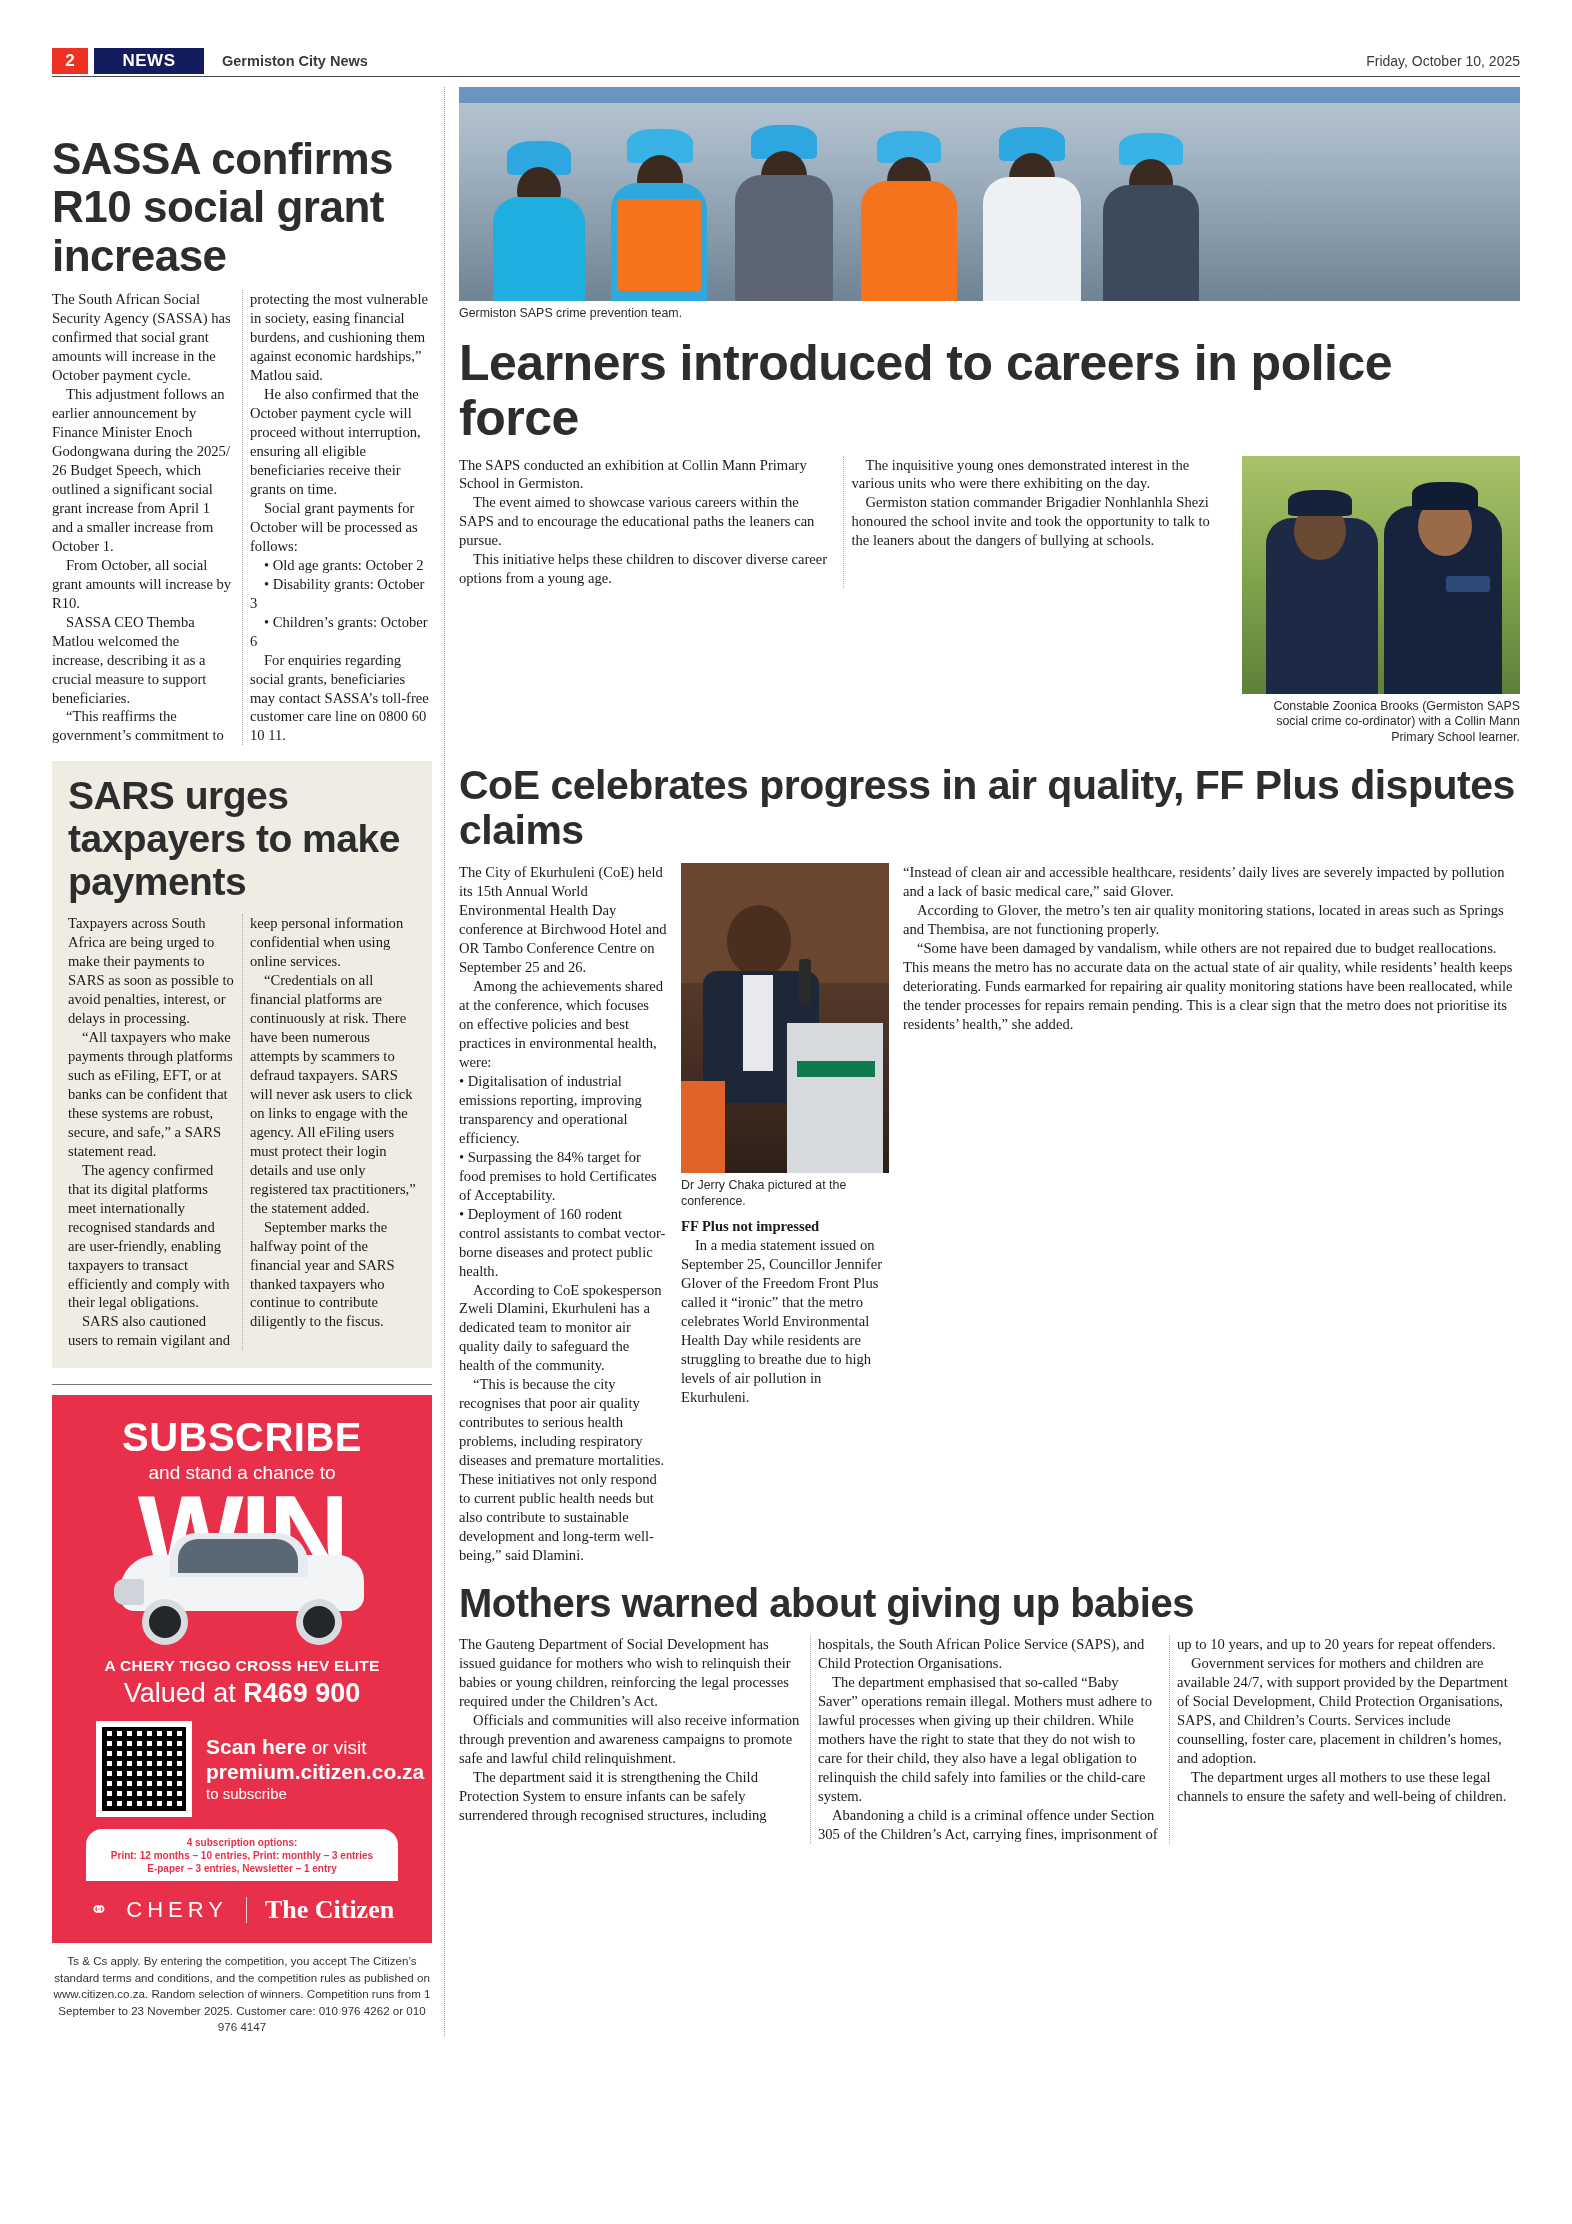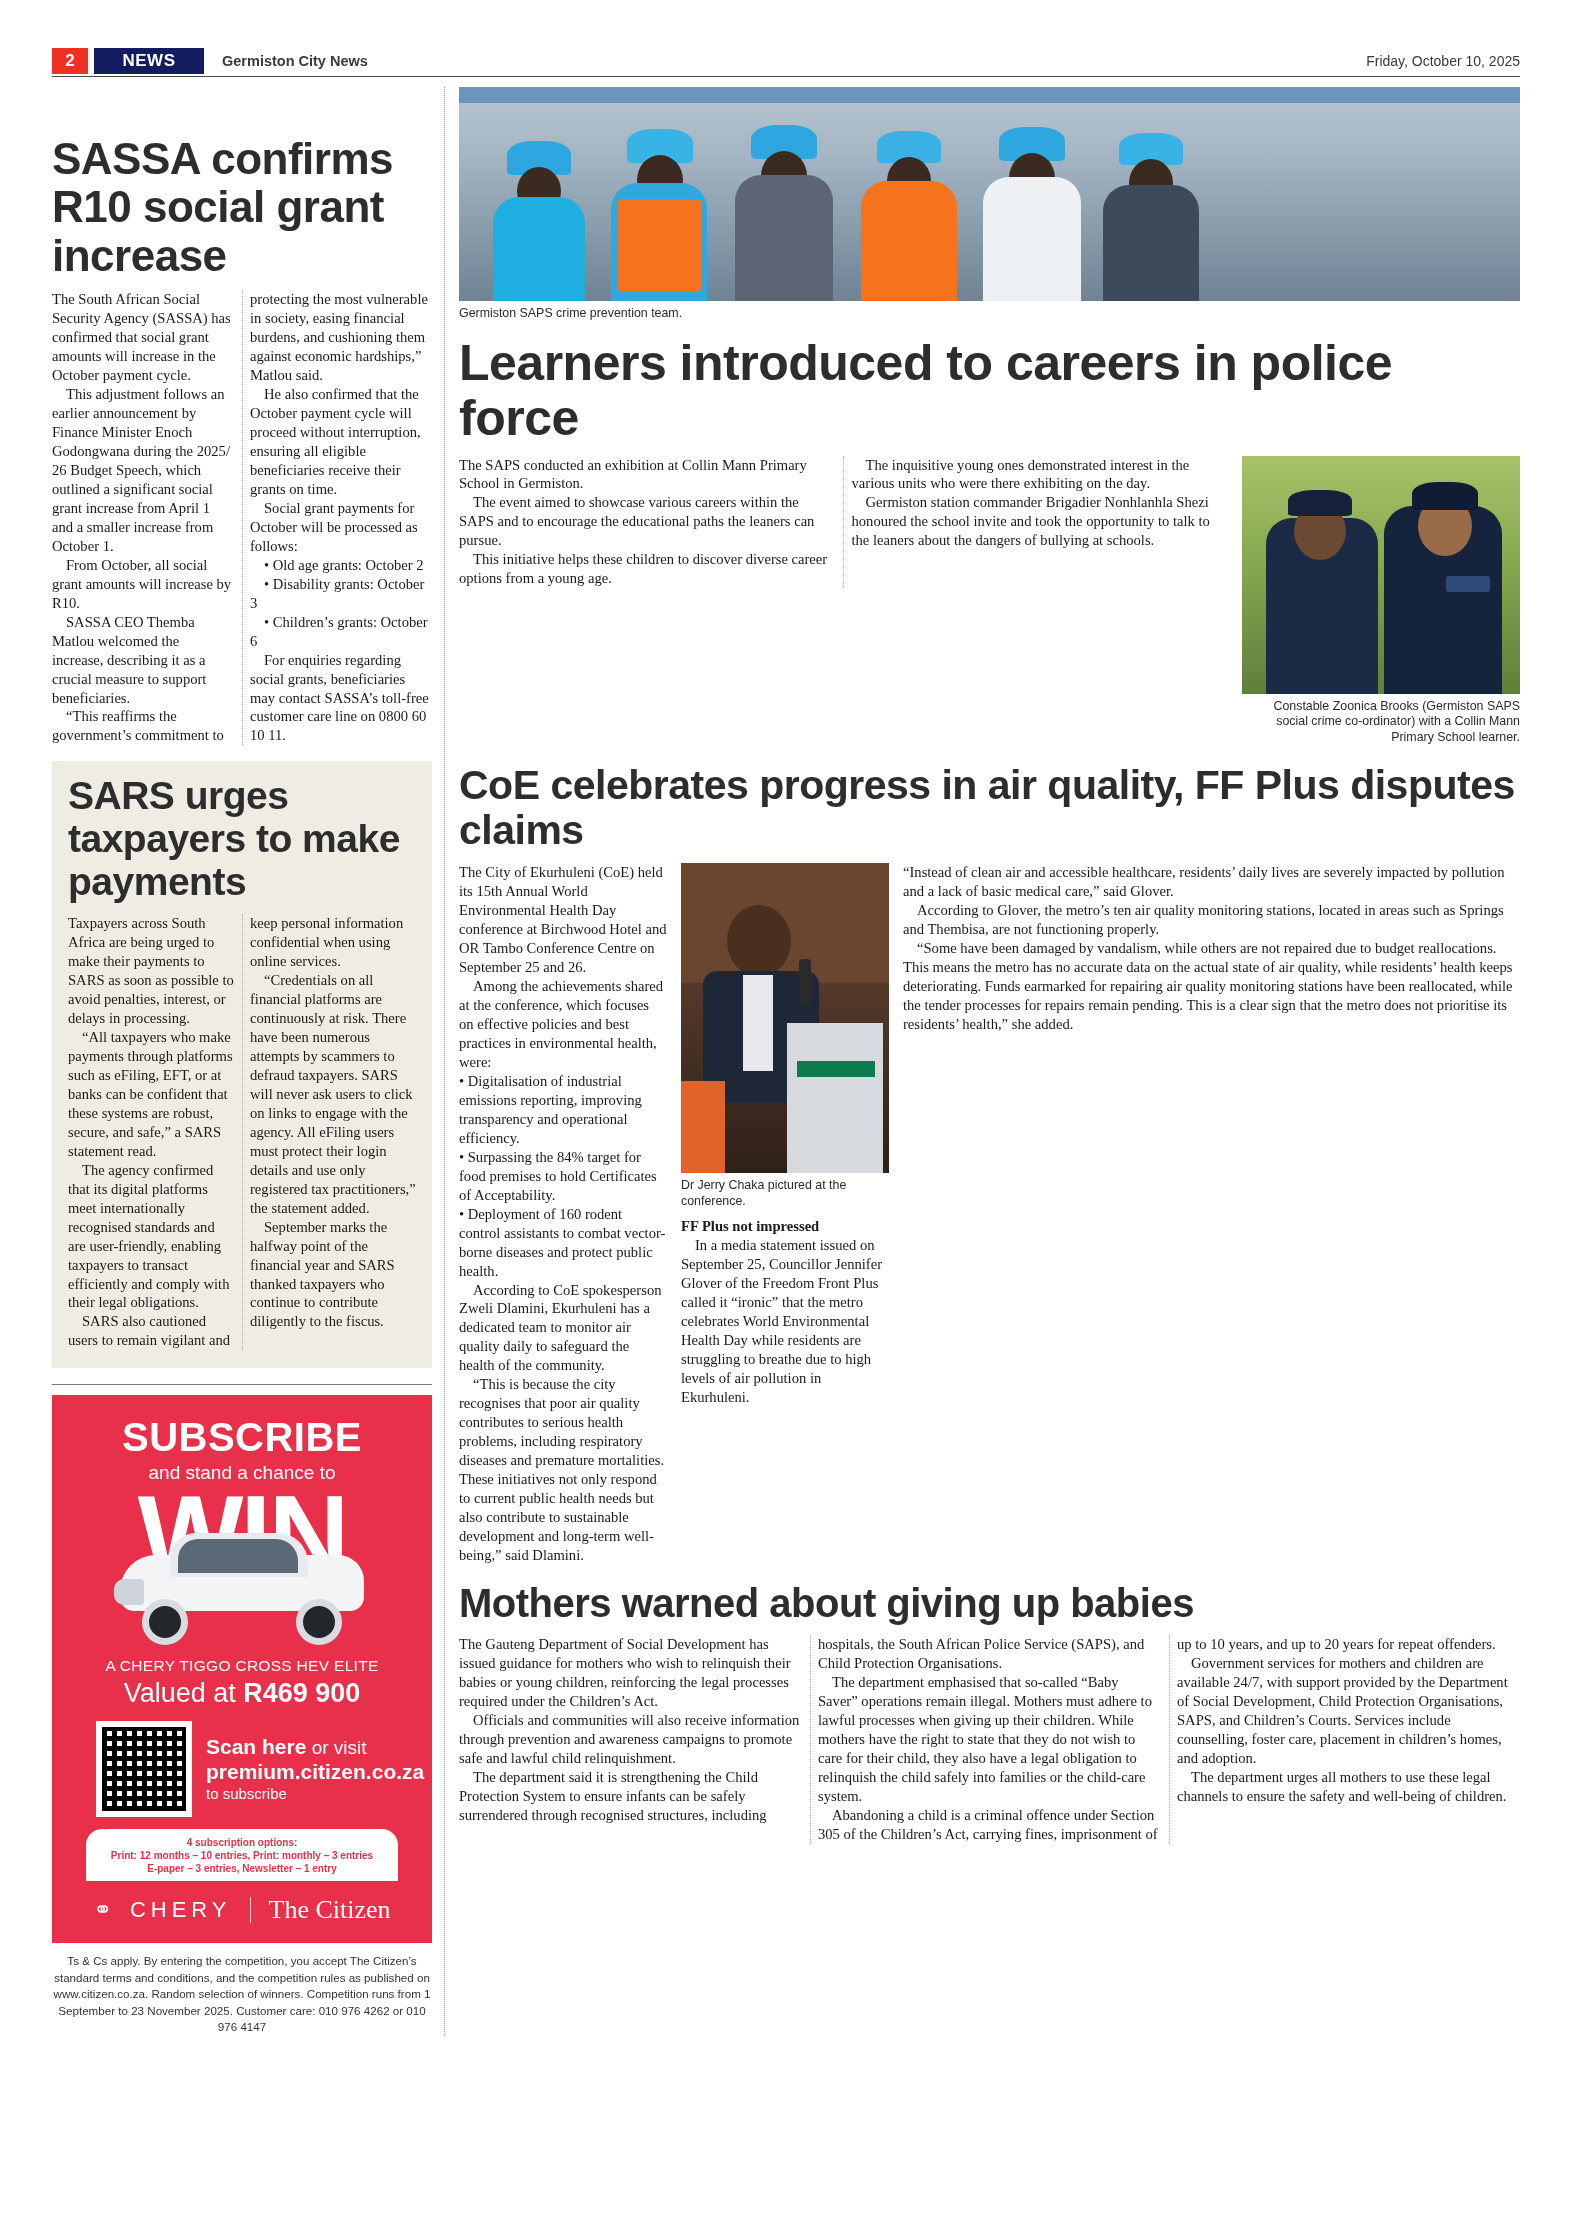--- a/index.html
+++ b/index.html
@@ -99,42 +99,42 @@
   .ad-chance { font-family:"Liberation Sans",sans-serif; font-size:19px; text-align:center; margin-top:2px;}
   .ad-win { font-family:"Liberation Sans",sans-serif; font-weight:700; font-size:112px; text-align:center;
     line-height:.95; letter-spacing:-3px; margin-top:-2px; }
   .car { height:120px; margin: -58px auto 0 auto; width: 260px; position: relative; }
   .car .body { position:absolute; left:8px; top:24px; width:244px; height:56px; background:#f2f4f6; border-radius: 36px 26px 14px 14px; }
   .car .cabin { position:absolute; left:58px; top:2px; width:138px; height:44px; background:#e7eaee; border-radius: 26px 30px 0 0; }
   .car .glass { position:absolute; left:66px; top:8px; width:120px; height:34px; background:#5a6875; border-radius:20px 22px 0 0;}
   .car .w1,.car .w2 { position:absolute; bottom:6px; width:46px; height:46px; border-radius:50%; background:#23262b; border:7px solid #d8dce0;}
   .car .w1 { left:30px;} .car .w2 { right:30px;}
   .car .grille { position:absolute; left:2px; top:48px; width:30px; height:26px; background:#cfd4da; border-radius:10px 4px 4px 10px;}
-  .ad-model { font-family:"Liberation Sans",sans-serif; font-weight:400; font-size:15.5px; text-align:center; margin-top:6px; letter-spacing:.3px;}
+  .ad-model { font-family:"Liberation Sans",sans-serif; font-weight:700; font-size:15.5px; text-align:center; margin-top:6px; letter-spacing:.3px;}
   .ad-value { font-family:"Liberation Sans",sans-serif; font-size:27px; text-align:center; margin-top:3px;}
   .ad-value b { font-weight:700; }
   .ad-scan { display:flex; align-items:center; gap:14px; margin-top:12px; padding-left:30px;}
   .qr { width:96px; height:96px; background:#fff; padding:6px; flex:0 0 96px;}
   .qr-inner { width:100%; height:100%;
     background-image:
       repeating-linear-gradient(90deg,#000 0 5px,#fff 5px 10px),
       repeating-linear-gradient(0deg,#000 0 5px,transparent 5px 10px);
     background-blend-mode: multiply;
   }
   .scan-txt { font-family:"Liberation Sans",sans-serif; line-height:1.18;}
   .scan-txt .l1 { font-size:19px; } .scan-txt .l1 b{ font-weight:700; font-size:21px;}
   .scan-txt .l2 { font-size:21px; font-weight:700; }
   .scan-txt .l3 { font-size:15px; }
   .opt-box { background:#fff; color:#e8304a; border-radius:16px 16px 0 0; margin:12px 20px 0 20px;
     padding:7px 8px 6px 8px; text-align:center; font-family:"Liberation Sans",sans-serif;
     font-size:10px; font-weight:700; line-height:1.32;}
   .ad-logos { display:flex; align-items:center; justify-content:center; gap:18px; margin-top:14px; padding-bottom:4px;}
   .chery { font-family:"Liberation Sans",sans-serif; font-size:22px; letter-spacing:5px; color:#fff;}
   .divider-v { width:1px; height:26px; background:#fff; opacity:.8;}
-  .citizen { font-family:"Liberation Serif",serif; font-weight:400; font-size:26px; color:#fff;}
+  .citizen { font-family:"Liberation Serif",serif; font-weight:700; font-size:26px; color:#fff;}
   .ad-terms { font-family:"Liberation Sans",sans-serif; font-size:11.6px; color:#333;
     text-align:center; line-height:1.42; margin-top:10px; }
 
   
   .cap-right { font-family:"Liberation Sans",sans-serif; font-size:12.4px; line-height:1.25; text-align:right; margin-top:5px; color:#2b2b2b;}
   .cap-left { font-family:"Liberation Sans",sans-serif; font-size:12.4px; line-height:1.25; margin-top:5px; color:#2b2b2b;}
 
   .flexrow { display:flex; gap:14px; }
 </style>
 </head>

